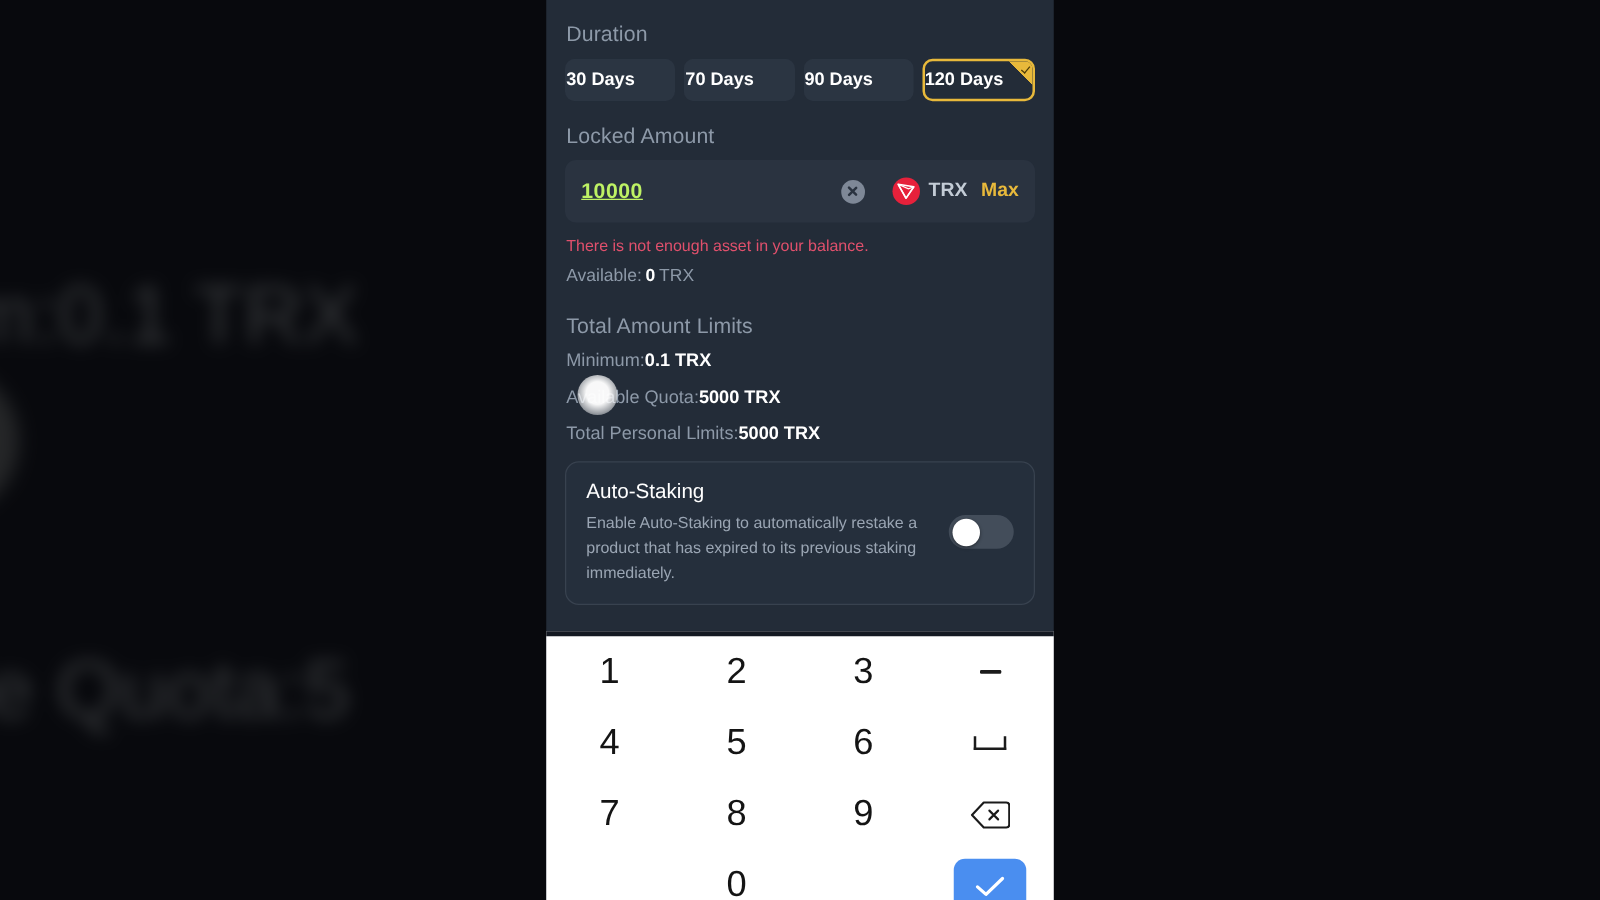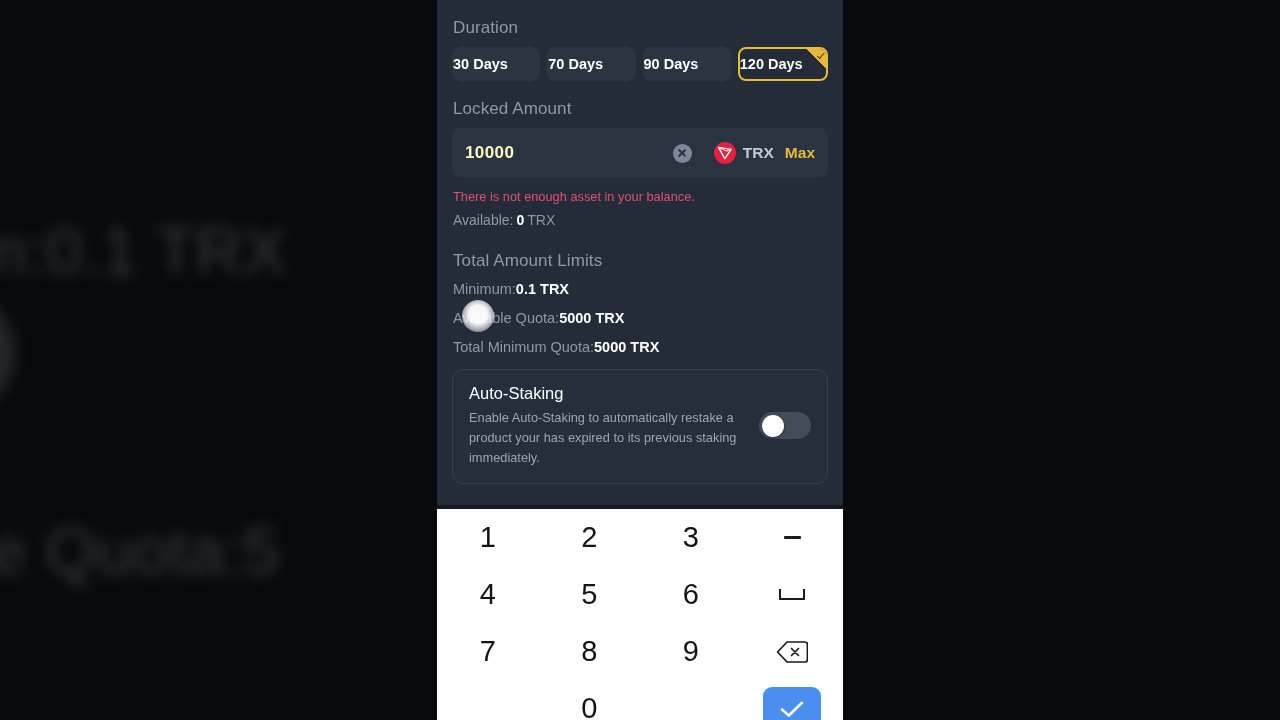--- a/index.html
+++ b/index.html
@@ -27,21 +27,21 @@
        font-weight:bold;border:1px solid transparent;box-sizing:border-box;position:relative;}
   .dur.sel{background:#232c38;border:2px solid #e8b93b;overflow:hidden;}
   .corner{position:absolute;right:0;top:0;width:19px;height:19px;
           background:linear-gradient(225deg,#e8b93b 50%,transparent 50.5%);}
   .corner:after{content:"";position:absolute;right:2.5px;top:3.5px;width:6px;height:3px;
                 border-left:1.6px solid #4b3a08;border-bottom:1.6px solid #4b3a08;
                 transform:rotate(-50deg);}
 
   .amt{margin-top:2px;background:#2a3340;border-radius:9px;height:50px;display:flex;
        align-items:center;padding:0 13px;box-sizing:border-box;}
-  .amt-val{flex:1;color:#fef9c3;font-size:17px;font-weight:bold;letter-spacing:.4px;}
+  .amt-val{flex:1;color:#bef264;font-size:17px;font-weight:bold;letter-spacing:.4px;text-decoration:underline;}
   .clear{width:19px;height:19px;border-radius:50%;background:#7e8897;position:relative;
          flex:0 0 auto;margin-right:22px;}
   .clear:before,.clear:after{content:"";position:absolute;left:4.3px;top:8.7px;width:10.4px;
          height:1.9px;background:#2a3340;border-radius:1px;}
   .clear:before{transform:rotate(45deg);} .clear:after{transform:rotate(-45deg);}
   .trx-ic{width:22px;height:22px;border-radius:50%;background:#e6213b;position:relative;
           flex:0 0 auto;margin-right:7px;}
   .trx-sym{position:absolute;left:50%;top:50%;transform:translate(-50%,-50%);}
   .trx-name{color:#c3ccd6;font-size:15.5px;font-weight:bold;margin-right:11px;}
   .max{color:#e8b93b;font-size:15.5px;font-weight:bold;}
@@ -139,27 +139,27 @@
 
       <div class="sec-label" style="margin-top:23px;">Total Amount Limits</div>
 
       <div class="lim">
         <span>Minimum:</span><b>0.1 TRX</b>
       </div>
       <div class="lim" style="margin-top:13px;">
         <span>Available Quota:</span><b>5000 TRX</b>
       </div>
       <div class="lim" style="margin-top:13px;">
-        <span>Total Minimum Quota:</span><b>5000 TRX</b>
+        <span>Total Personal Limits:</span><b>5000 TRX</b>
       </div>
 
       <div class="as-card">
         <div class="as-left">
           <div class="as-title">Auto-Staking</div>
-          <div class="as-desc">Enable Auto-Staking to automatically restake a product your has expired to its previous staking immediately.</div>
+          <div class="as-desc">Enable Auto-Staking to automatically restake a product that has expired to its previous staking immediately.</div>
         </div>
         <div class="tg">
           <div class="tg-k"></div>
         </div>
       </div>
 
     </div>
   </div>
 
   <div class="cursor"></div>

